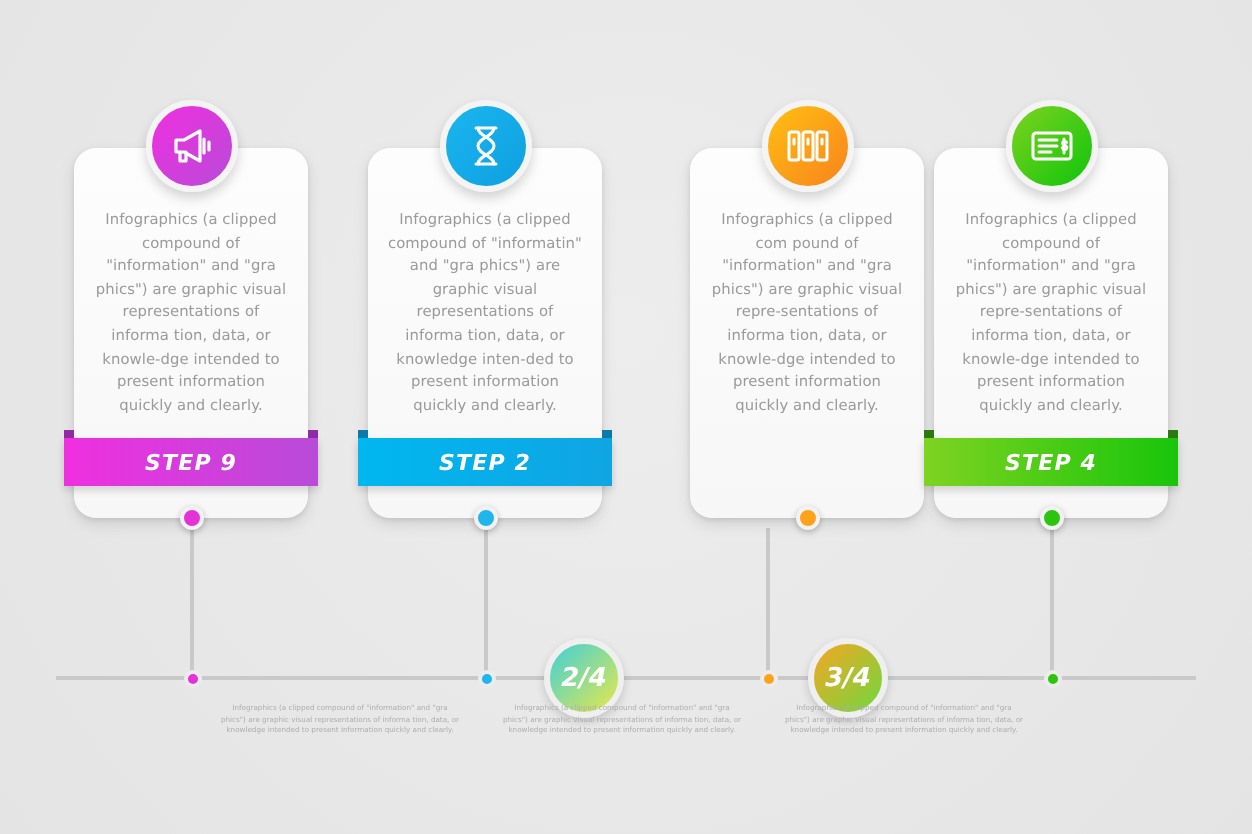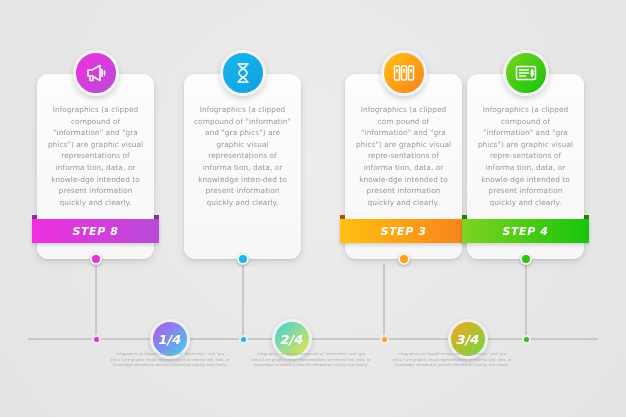--- a/index.html
+++ b/index.html
@@ -97,55 +97,55 @@
         <path d="M4 9h4l8-4.5v15L8 15H4z"></path>
         <path d="M6 15v4.5h3V15"></path>
         <path d="M18 8.5v7"></path>
         <path d="M20.5 10v4"></path>
       </svg>
     </div>
     <div class="card-body">Infographics (a clipped compound of "information" and "gra phics") are graphic visual representations of informa tion, data, or knowle-dge intended to present information quickly and clearly.</div>
     <div class="ribbon" style="background:linear-gradient(90deg,#f02fe0,#b84bd8);">
       <span class="fold" style="background:#8f2aa5;"></span>
       <span class="fold r" style="background:#8f2aa5;"></span>
-      <span>STEP 8</span>
+      <span>STEP 9</span>
     </div>
     <div class="card-dot" style="background:#e431d8;"></div>
   </div>
 
   <div class="card" style="left:184px;">
     <div class="icon-badge" style="background:linear-gradient(135deg,#19b6ef,#0f9fe0);">
       <svg viewBox="0 0 24 24" fill="none" stroke="#ffffff" stroke-width="1.5" stroke-linejoin="round" stroke-linecap="round">
         <path d="M7 3h10"></path>
           <path d="M7 21h10"></path>
         <path d="M8 3c0 4 8 5 8 9s-8 5-8 9"></path>
         <path d="M16 3c0 4-8 5-8 9s8 5 8 9"></path>
       </svg>
     </div>
     <div class="card-body">Infographics (a clipped compound of "informatin" and "gra phics") are graphic visual representations of informa tion, data, or knowledge inten-ded to present information quickly and clearly.</div>
+    <div class="ribbon" style="background:linear-gradient(90deg,#00b7ef,#0fa5e3);">
+      <span class="fold" style="background:#0b7aa8;"></span>
+      <span class="fold r" style="background:#0b7aa8;"></span>
+      <span>STEP 2</span>
+    </div>
     <div class="card-dot" style="background:#1fb6ec;"></div>
   </div>
 
   <div class="card" style="left:325px;margin-left:20px;">
     <div class="icon-badge" style="background:linear-gradient(135deg,#ffc012,#f8831d);">
       <svg viewBox="0 0 24 24" fill="none" stroke="#ffffff" stroke-width="1.5" stroke-linejoin="round" stroke-linecap="round">
         <rect x="2.5" y="5" width="5" height="14" rx="1"></rect>
         <rect x="9.5" y="5" width="5" height="14" rx="1"></rect>
         <rect x="16.5" y="5" width="5" height="14" rx="1"></rect>
         <path d="M5 8.5v2.5"></path>
           <path d="M12 8.5v2.5"></path>
           <path d="M19 8.5v2.5"></path>
       </svg>
     </div>
     <div class="card-body">Infographics (a clipped com pound of "information" and "gra phics") are graphic visual repre-sentations of informa tion, data, or knowle-dge intended to present information quickly and clearly.</div>
-    <div class="ribbon" style="background:linear-gradient(90deg,#ffc012,#f8831d);">
-      <span class="fold" style="background:#a8560f;"></span>
-      <span class="fold r" style="background:#a8560f;"></span>
-      <span>STEP 3</span>
-    </div>
     <div class="card-dot" style="background:#fca31a;"></div>
   </div>
 
   <div class="card" style="left:467px;">
     <div class="icon-badge" style="background:linear-gradient(135deg,#7ed321,#0fc40a);">
       <svg viewBox="0 0 24 24" fill="none" stroke="#ffffff" stroke-width="1.5" stroke-linejoin="round" stroke-linecap="round">
         <rect x="2.5" y="5.5" width="19" height="13" rx="1.5"></rect>
         <path d="M5.5 9h9"></path>
           <path d="M5.5 12h9"></path>
           <path d="M5.5 15h6"></path>
@@ -160,28 +160,25 @@
       <span>STEP 4</span>
     </div>
     <div class="card-dot" style="background:#2cc40d;"></div>
   </div>
 
   <div class="tl-node" style="left:96px;top:339px;background:#e431d8;"></div>
   <div class="tl-node" style="left:243px;top:339px;background:#1fb6ec;"></div>
   <div class="tl-node" style="left:384px;top:339px;background:#fca31a;"></div>
   <div class="tl-node" style="left:526px;top:339px;background:#2cc40d;"></div>
 
-  <div class="frac" style="left:170px;top:339px;background:linear-gradient(135deg,#b453e8,#3fd0f0);">
-    <span>1/4</span>
-  </div>
   <div class="frac-text" style="left:170px;">Infographics (a clipped compound of "information" and "gra phics") are graphic visual representations of informa tion, data, or knowledge intended to present information quickly and clearly.</div>
 
   <div class="frac" style="left:292px;top:339px;background:linear-gradient(135deg,#3fd0d8,#e8e84a);">
     <span>2/4</span>
   </div>
   <div class="frac-text" style="left:311px;">Infographics (a clipped compound of "information" and "gra phics") are graphic visual representations of informa tion, data, or knowledge intended to present information quickly and clearly.</div>
 
-  <div class="frac" style="left:468px;top:339px;background:linear-gradient(135deg,#f5a623,#6fd83f);text-align:center;">
+  <div class="frac" style="left:424px;top:339px;background:linear-gradient(135deg,#f5a623,#6fd83f);text-align:center;">
     <span>3/4</span>
   </div>
   <div class="frac-text" style="left:452px;">Infographics (a clipped compound of "information" and "gra phics") are graphic visual representations of informa tion, data, or knowledge intended to present information quickly and clearly.</div>
 
 </div>
 
 </body></html>

